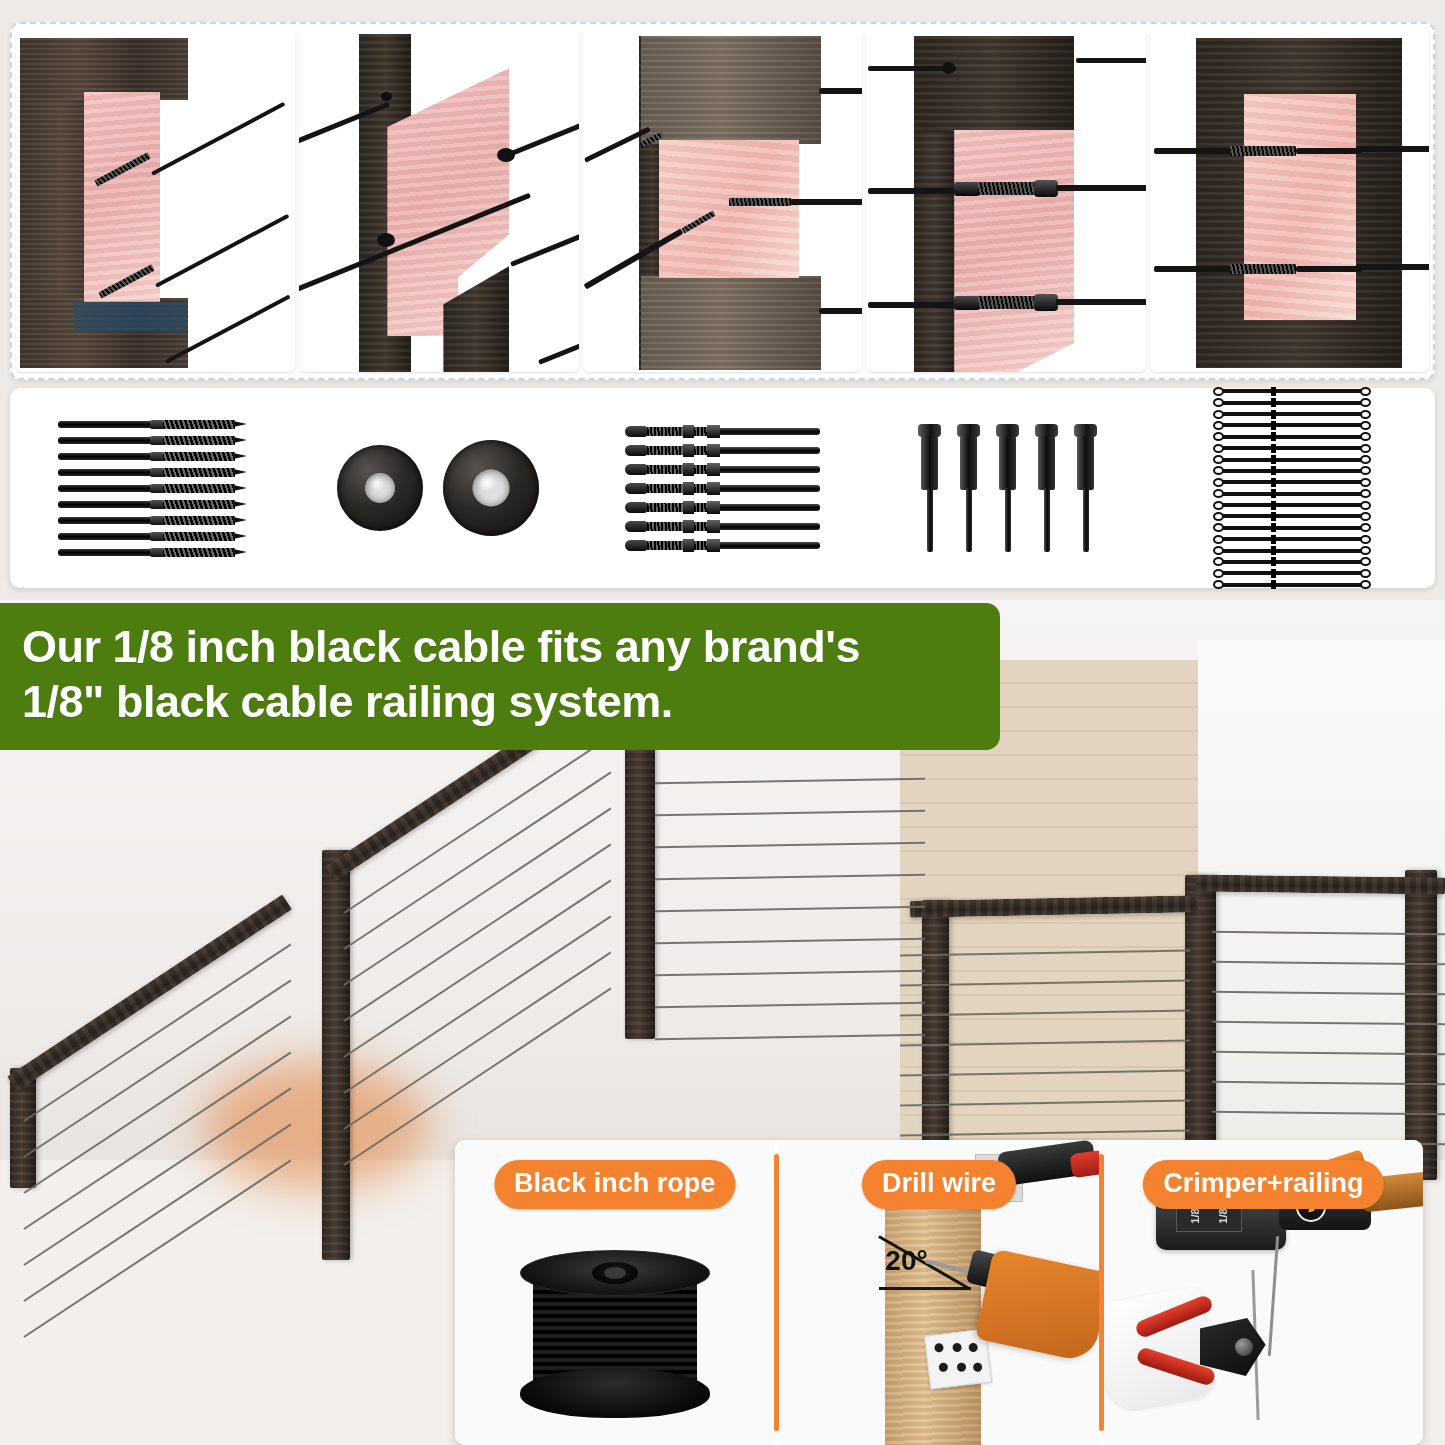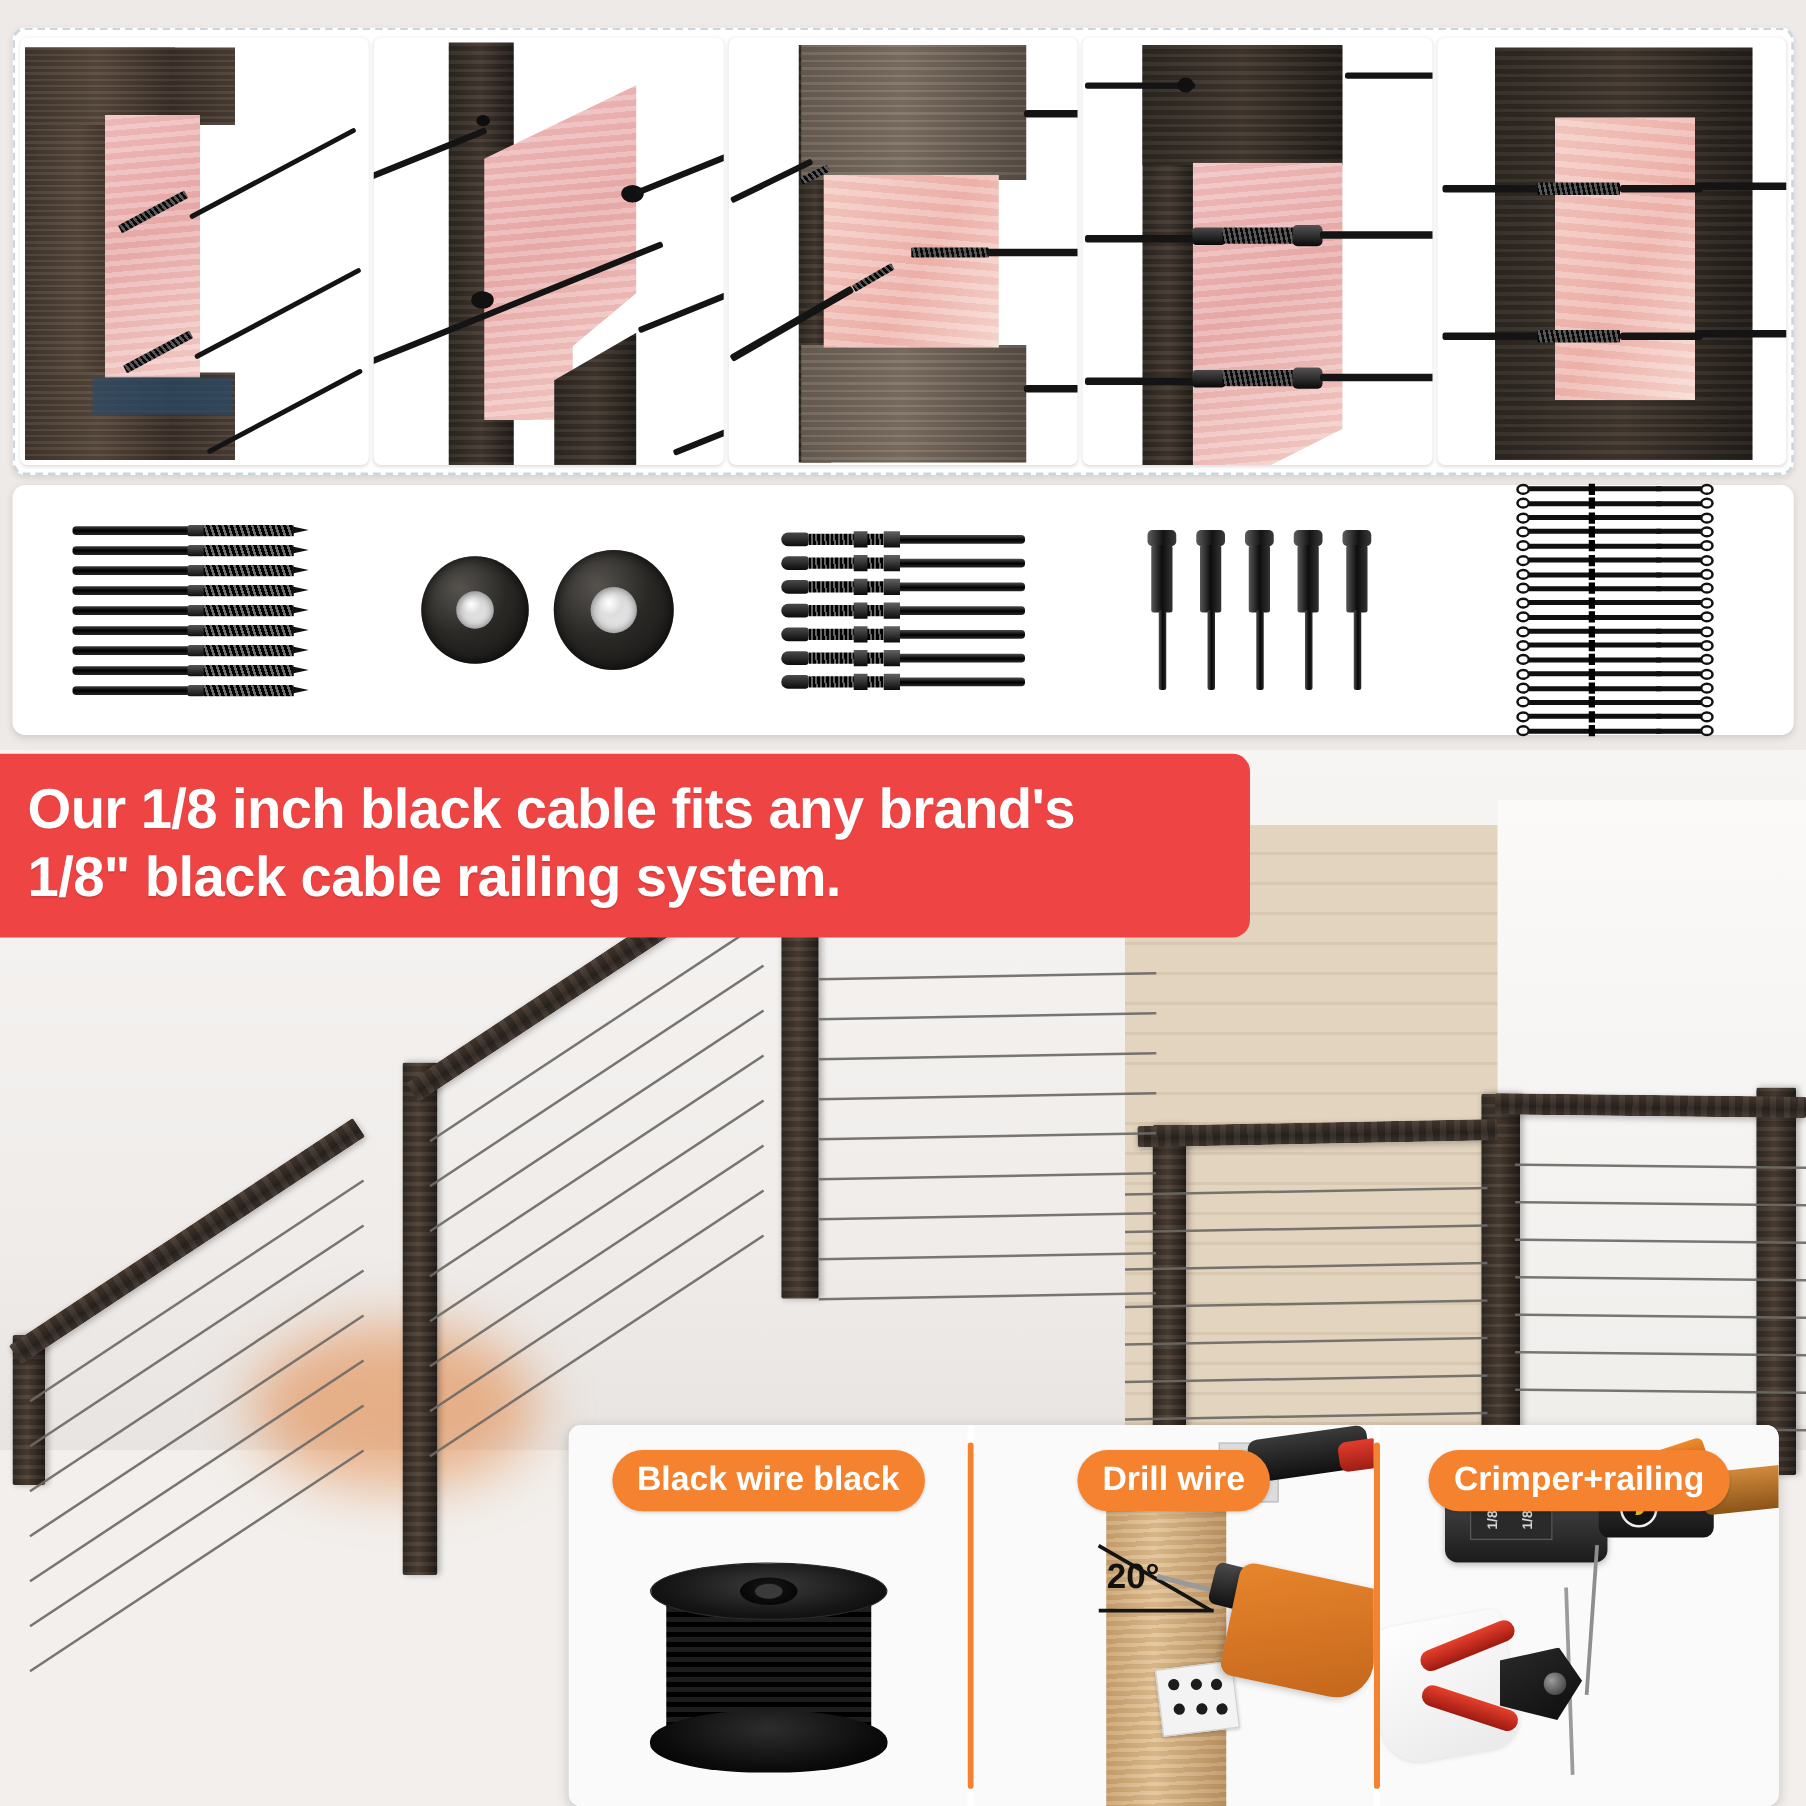--- a/index.html
+++ b/index.html
@@ -109,21 +109,21 @@
     border:2.5px solid #121212;box-sizing:border-box;}
   .turnrow .rodL{position:absolute;left:10px;top:1.5px;width:106px;height:4px;background:#101010;}
   .turnrow .mid{position:absolute;left:58px;top:-1px;width:5px;height:9px;background:#000;}
   .turnrow .rodR{position:absolute;left:112px;top:1.5px;width:36px;height:4px;background:#101010;}
   .turnrow .eyeR{position:absolute;left:147px;top:-1px;width:11px;height:9px;border-radius:50%;
     border:2.5px solid #121212;box-sizing:border-box;}
 
   
   .banner{
     position:absolute;left:0px;top:603px;width:1000px;
-    background:#ef4444;border-radius:0 14px 14px 0;
+    background:#4d7c0f;border-radius:0 14px 14px 0;
     padding:16px 42px 20px 22px;box-sizing:border-box;z-index:6;
   }
   .banner .line{
     color:#ffffff;font-weight:bold;font-size:45px;line-height:1.23;
     letter-spacing:-.5px;font-family:"Liberation Sans",sans-serif;
     text-shadow:0 1px 1px rgba(0,0,0,.12);
   }
 
   
   .scene{position:absolute;left:0;top:600px;width:1445px;height:845px;overflow:hidden;background:#f2efec;}
@@ -669,21 +669,21 @@
   </div>
 
   <div class="banner">
     <div class="line">Our 1/8 inch black cable fits any brand's</div>
     <div class="line">1/8" black cable railing system.</div>
   </div>
 
   <div class="prod-panel">
 
     <div class="prod-card">
-      <div class="pill">Black wire black</div>
+      <div class="pill">Black inch rope</div>
       <div class="spool">
         <div class="coil"></div>
         <div class="flangeBot"></div>
         <div class="flangeTop"></div>
         <div class="hub"></div>
         <div class="hub2"></div>
       </div>
     </div>
 
     <div class="vdiv"></div>

